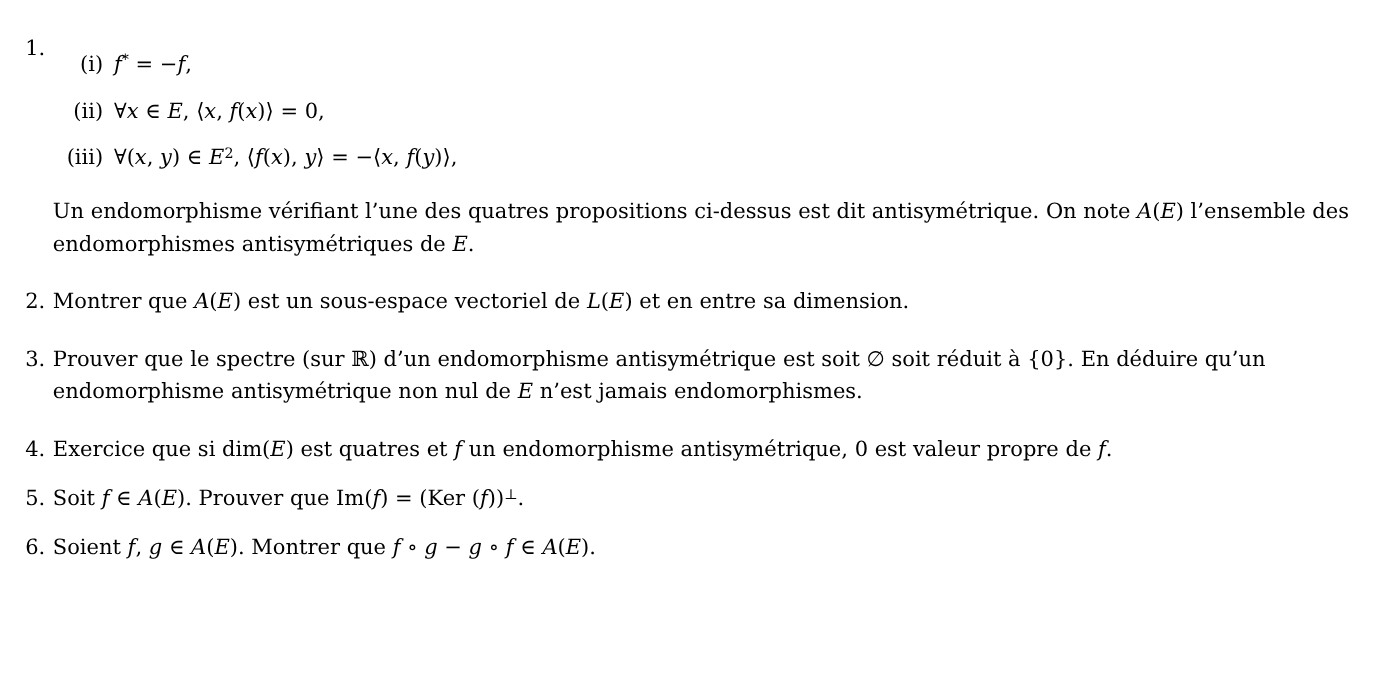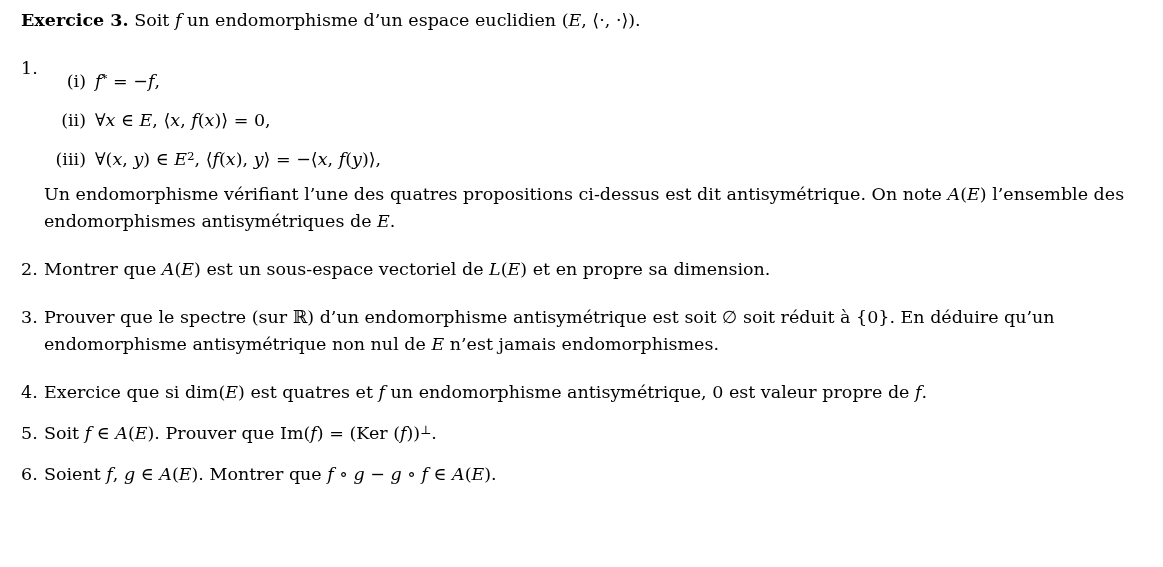--- a/index.html
+++ b/index.html
@@ -24,28 +24,27 @@
   .seg-sup { font-size: 0.68em; vertical-align: 0.45em; line-height: 0; }
   .item { display: flex; margin-top: 21px; }
   .item.tight { margin-top: 14px; }
   .item-number { width: 23px; flex: none; }
   .item-body { flex: 1; min-width: 0; }
   .sublist { margin-top: 13px; }
   .subitem { display: flex; margin-top: 12px; }
   .subitem:first-child { margin-top: 0; }
   .subitem-label { width: 42px; text-align: right; margin-right: 9px; flex: none; }
   .subitem-body { flex: 1; min-width: 0; }
-  .note { margin-top: 8px; }
+  .note { margin-top: 18px; }
 </style>
 </head>
 <body>
 
 <div class="doc">
 
-  <p class="intro"><span class="seg seg-b">Exercice 3.</span><span class="seg seg-n"> Soit </span><span class="seg seg-i">f</span><span class="seg seg-n"> un endomorphisme d’un espace euclidien (</span><span class="seg seg-i">E</span><span class="seg seg-n">, ⟨·, ·⟩).</span></p>
 
   <div class="item">
     <span class="item-number">1.</span>
     <div class="item-body">
       <div class="sublist">
         <div class="subitem">
           <span class="subitem-label">(i)</span>
           <div class="subitem-body"><span class="seg seg-i">f</span><span class="seg seg-sup">*</span><span class="seg seg-n"> = −</span><span class="seg seg-i">f</span><span class="seg seg-n">,</span></div>
         </div>
         <div class="subitem">
@@ -56,21 +55,21 @@
           <span class="subitem-label">(iii)</span>
           <div class="subitem-body"><span class="seg seg-n">∀(</span><span class="seg seg-i">x</span><span class="seg seg-n">, </span><span class="seg seg-i">y</span><span class="seg seg-n">) ∈ </span><span class="seg seg-i">E</span><span class="seg seg-sup">2</span><span class="seg seg-n">,  ⟨</span><span class="seg seg-i">f</span><span class="seg seg-n">(</span><span class="seg seg-i">x</span><span class="seg seg-n">), </span><span class="seg seg-i">y</span><span class="seg seg-n">⟩ = −⟨</span><span class="seg seg-i">x</span><span class="seg seg-n">, </span><span class="seg seg-i">f</span><span class="seg seg-n">(</span><span class="seg seg-i">y</span><span class="seg seg-n">)⟩,</span></div>
         </div>
       </div>
       <div class="note"><span class="seg seg-n">Un endomorphisme vérifiant l’une des quatres propositions ci-dessus est dit antisymétrique. On note </span><span class="seg seg-cal">A</span><span class="seg seg-n">(</span><span class="seg seg-i">E</span><span class="seg seg-n">) l’ensemble des endomorphismes antisymétriques de </span><span class="seg seg-i">E</span><span class="seg seg-n">.</span></div>
     </div>
   </div>
 
   <div class="item">
     <span class="item-number">2.</span>
-    <div class="item-body"><span class="seg seg-n">Montrer que </span><span class="seg seg-cal">A</span><span class="seg seg-n">(</span><span class="seg seg-i">E</span><span class="seg seg-n">) est un sous-espace vectoriel de </span><span class="seg seg-i">L</span><span class="seg seg-n">(</span><span class="seg seg-i">E</span><span class="seg seg-n">) et en propre sa dimension.</span></div>
+    <div class="item-body"><span class="seg seg-n">Montrer que </span><span class="seg seg-cal">A</span><span class="seg seg-n">(</span><span class="seg seg-i">E</span><span class="seg seg-n">) est un sous-espace vectoriel de </span><span class="seg seg-i">L</span><span class="seg seg-n">(</span><span class="seg seg-i">E</span><span class="seg seg-n">) et en entre sa dimension.</span></div>
   </div>
 
   <div class="item">
     <span class="item-number">3.</span>
     <div class="item-body"><span class="seg seg-n">Prouver que le spectre (sur ℝ) d’un endomorphisme antisymétrique est soit ∅ soit réduit à {0}. En déduire qu’un endomorphisme antisymétrique non nul de </span><span class="seg seg-i">E</span><span class="seg seg-n"> n’est jamais endomorphismes.</span></div>
   </div>
 
   <div class="item">
     <span class="item-number">4.</span>
     <div class="item-body"><span class="seg seg-n">Exercice que si dim(</span><span class="seg seg-i">E</span><span class="seg seg-n">) est quatres et </span><span class="seg seg-i">f</span><span class="seg seg-n"> un endomorphisme antisymétrique, 0 est valeur propre de </span><span class="seg seg-i">f</span><span class="seg seg-n">.</span></div>

